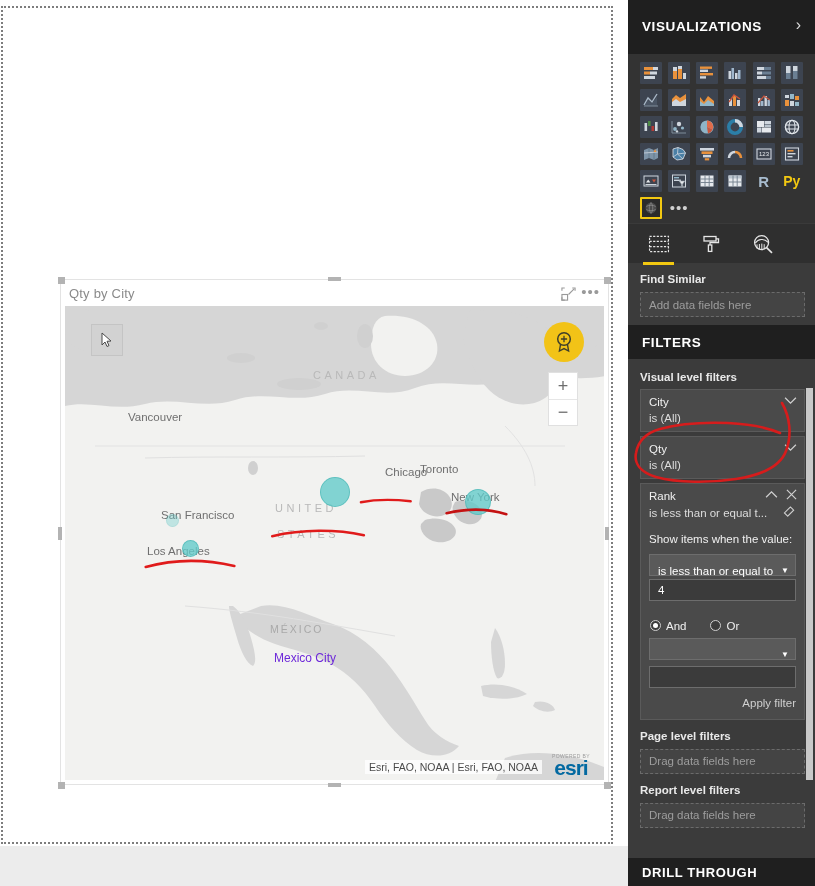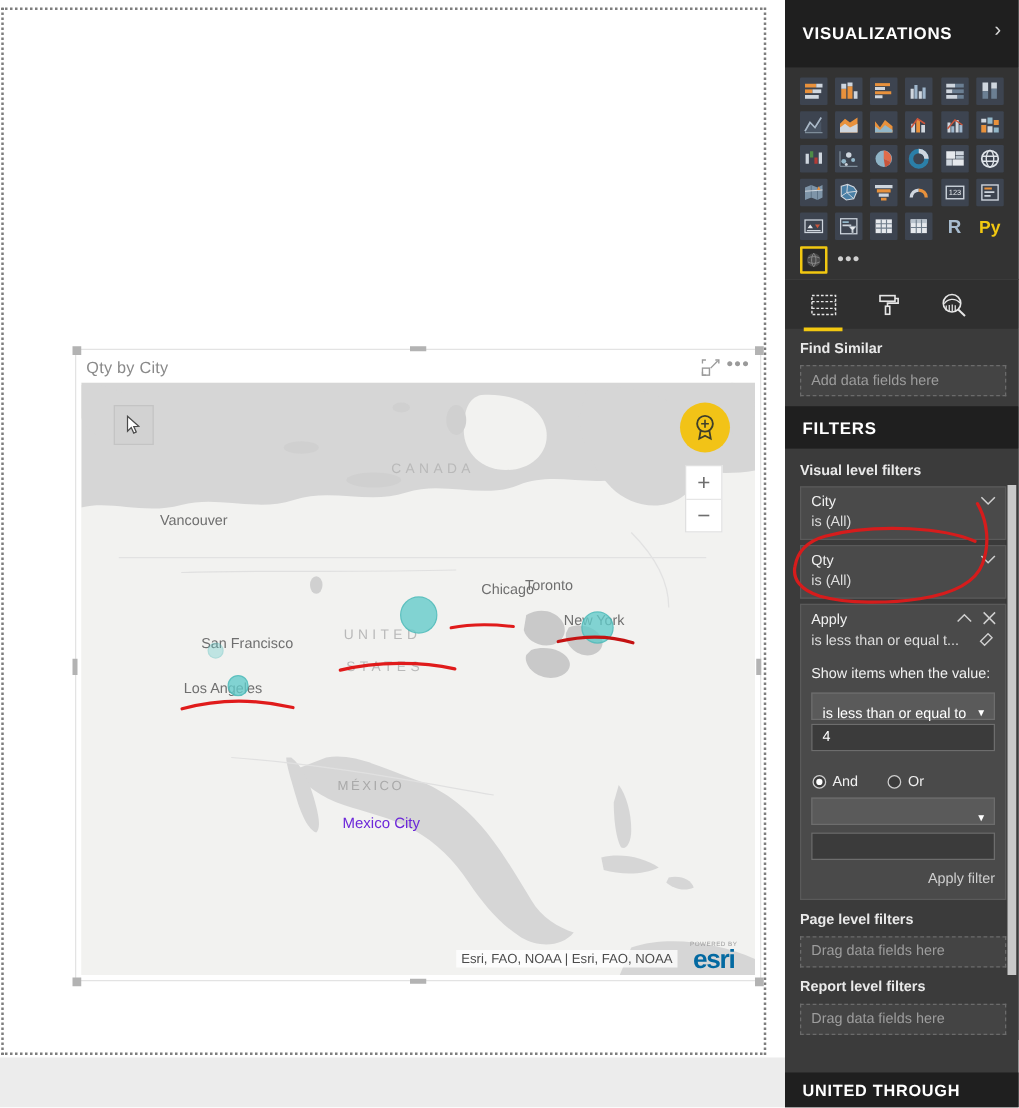--- a/index.html
+++ b/index.html
@@ -713,21 +713,21 @@
           <span class="fc-icon">
             <svg width="13" height="9" viewBox="0 0 14 10">
                 <path d="M1,2 L7,8 L13,2" stroke="#cfcfcf" stroke-width="1.4" fill="none"></path>
               </svg>
           </span>
         </div>
         <div class="filter-card-value">is (All)</div>
       </div>
 
       <div class="filter-card expanded">
-        <div class="filter-card-name">Apply</div>
+        <div class="filter-card-name">Rank</div>
         <div class="fc-icons">
           <span class="fc-icon">
             <svg width="13" height="9" viewBox="0 0 14 10">
                 <path d="M1,8 L7,2 L13,8" stroke="#cfcfcf" stroke-width="1.4" fill="none"></path>
               </svg>
           </span>
           <span class="fc-icon">
             <svg width="11" height="11" viewBox="0 0 12 12">
                 <path d="M1,1 L11,11 M11,1 L1,11" stroke="#cfcfcf" stroke-width="1.3"></path>
               </svg>
@@ -783,16 +783,16 @@
         <path d="M152,8 C160,22 162,40 156,56 C150,72 132,80 106,84
                  C80,88 48,88 26,82 C10,77 4,68 6,58
                  C8,46 16,38 30,34 C48,29 74,27 98,28
                  C118,29 136,32 150,38" fill="none" stroke="#d61c1c" stroke-width="2.6" stroke-linecap="round"></path>
       </svg>
     </div>
 
     <div id="pane-scrollbar"></div>
 
     <div id="drillthrough-bar">
-      <div id="drillthrough-title">UNITED THROUGH</div>
+      <div id="drillthrough-title">DRILL THROUGH</div>
     </div>
   </div>
 </div>
 
 </body></html>

